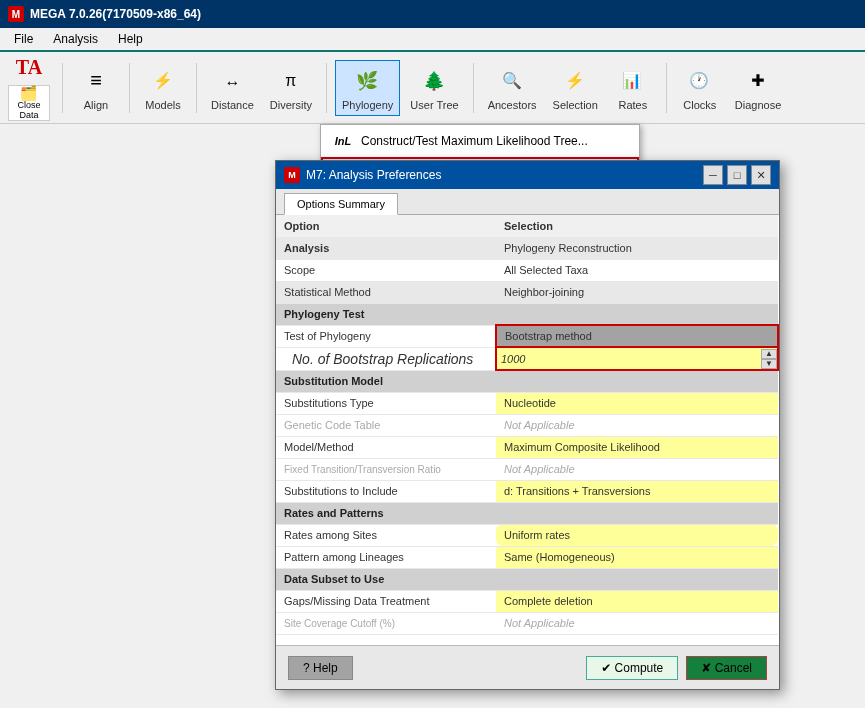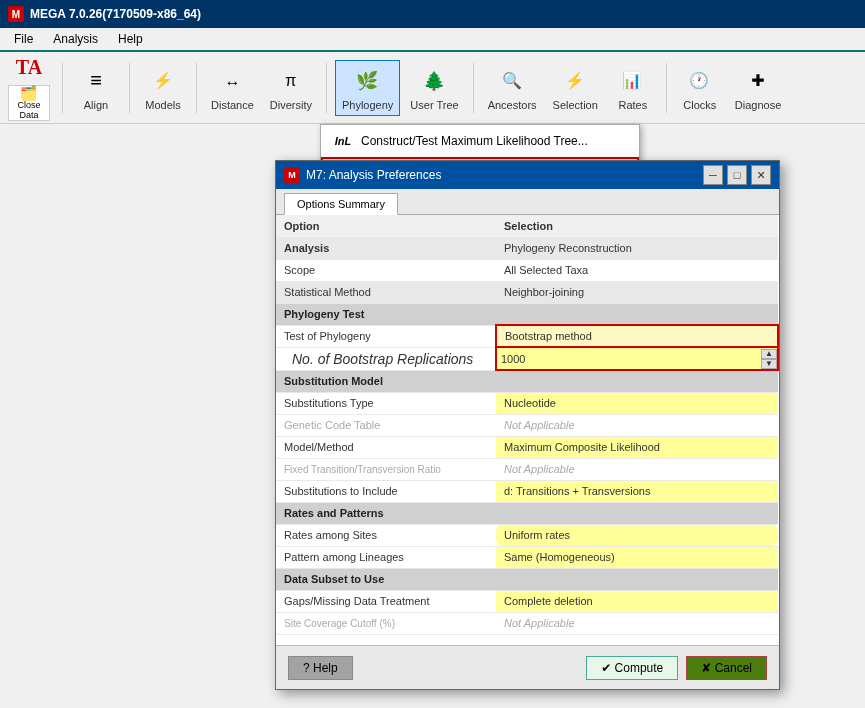--- a/index.html
+++ b/index.html
@@ -256,21 +256,21 @@
       background: #a3a3a3;
       cursor: pointer;
       font-size: 12px;
       gap: 4px;
     }
     .footer-btn.primary {
       background: #e8f8e8;
       border-color: #4a9;
     }
     .footer-btn.cancel {
-      background: #4d7c0f;
+      background: #15803d;
       border-color: #a44;
     }
 
     
     .spinbox {
       display: flex;
       align-items: center;
       width: 100%;
     }
     .spinbox-val {
@@ -461,28 +461,28 @@
         <td>Statistical Method</td>
         <td>Neighbor-joining</td>
       </tr>
 
       <tr class="row-header">
         <td colspan="2">Phylogeny Test</td>
       </tr>
 
       <tr>
         <td>Test of Phylogeny</td>
-        <td style="background:#fef9c3; border: 2px solid #cc0000; padding:2px 8px;">
+        <td style="background:#a3a3a3; border: 2px solid #cc0000; padding:2px 8px;">
           <span>Bootstrap method</span>
         </td>
       </tr>
 
       <tr>
         <td style="padding-left:16px; font-style:italic; font-size:14px;">No. of Bootstrap Replications</td>
-        <td style="background:#ffff99; border: 2px solid #cc0000; padding:0;">
+        <td style="background:#ffff99; border: 2px solid #cc0000; padding:0;font-style:italic;">
           <div class="spinbox">
             <span class="spinbox-val">1000</span>
             <div class="spinbox-btns">
               <div class="spinbox-btn">▲</div>
               <div class="spinbox-btn">▼</div>
             </div>
           </div>
         </td>
       </tr>
 

